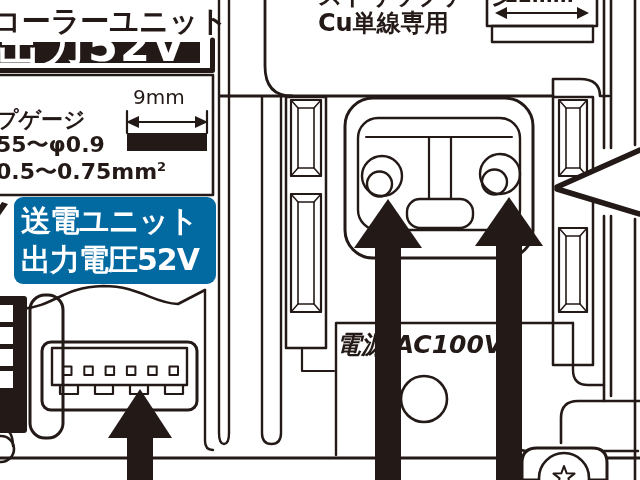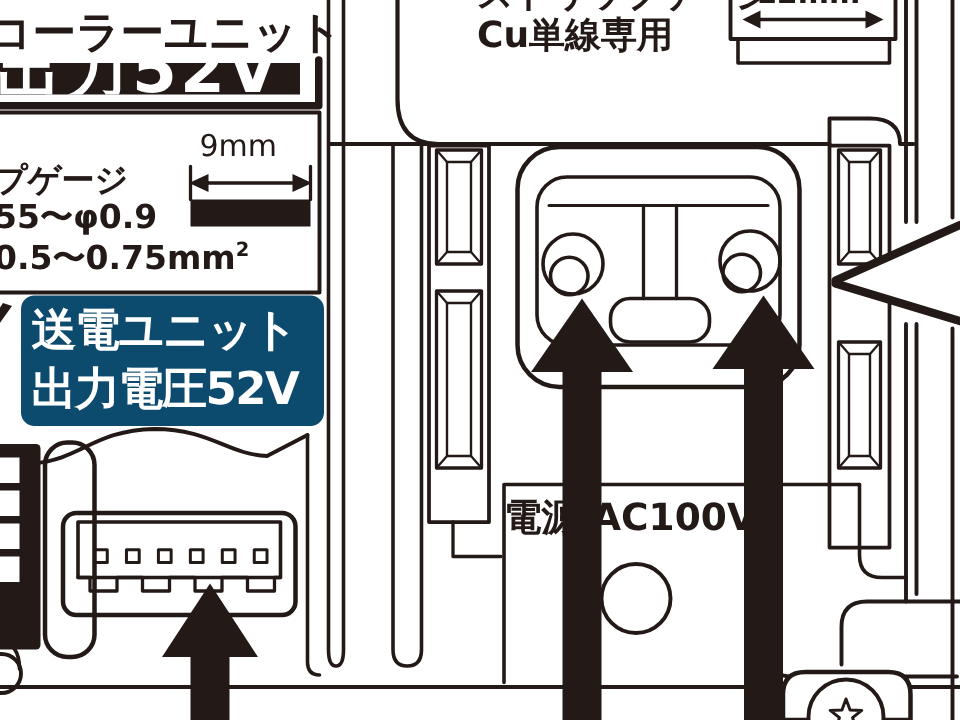--- a/index.html
+++ b/index.html
@@ -11,24 +11,24 @@
   svg .wht{fill:#ffffff;}
   .txt{position:absolute;white-space:nowrap;color:#231916;}
   .heading{left:-8px;top:2px;font-size:29px;font-weight:bold;letter-spacing:0px;}
   .label52clip{position:absolute;left:-12px;top:42px;width:212px;height:21px;background:#231916;overflow:hidden;}
   .label52clip .inner{position:absolute;left:10px;top:-24px;font-size:43px;font-weight:bold;color:#fff;letter-spacing:2px;}
   .info1{left:-4px;top:105px;font-size:22px;font-weight:bold;}
   .info2{left:-4px;top:130px;font-size:22px;font-weight:bold;}
   .info3{left:-4px;top:157px;font-size:22px;font-weight:bold;}
   .info3 sup{font-size:13px;}
   .gauge9{left:133px;top:85px;font-size:20px;font-weight:normal;}
-  .powerbox{position:absolute;left:14px;top:197px;width:202px;height:87px;background:#0c4a6e;border-radius:9px;
+  .powerbox{position:absolute;left:14px;top:197px;width:202px;height:87px;background:#0369a1;border-radius:9px;
             color:#fff;font-weight:bold;font-size:30px;line-height:39px;padding:4px 0 0 7px;box-sizing:border-box;letter-spacing:-1px;}
   .stripRight{left:318px;top:-17px;font-size:24px;font-weight:bold;line-height:27px;white-space:pre-line;}
-  .acLabel{left:336px;top:328px;font-size:25px;font-weight:bold;letter-spacing:0px;}
+  .acLabel{left:336px;top:328px;font-size:25px;font-weight:bold;letter-spacing:0px;font-style:italic;}
   .gauge12{left:504px;top:-17px;font-size:20px;font-weight:bold;}
 </style>
 </head>
 <body>
 
 <div class="stage">
 
   <svg width="640" height="480" viewBox="0 0 640 480">
 
     <g>

